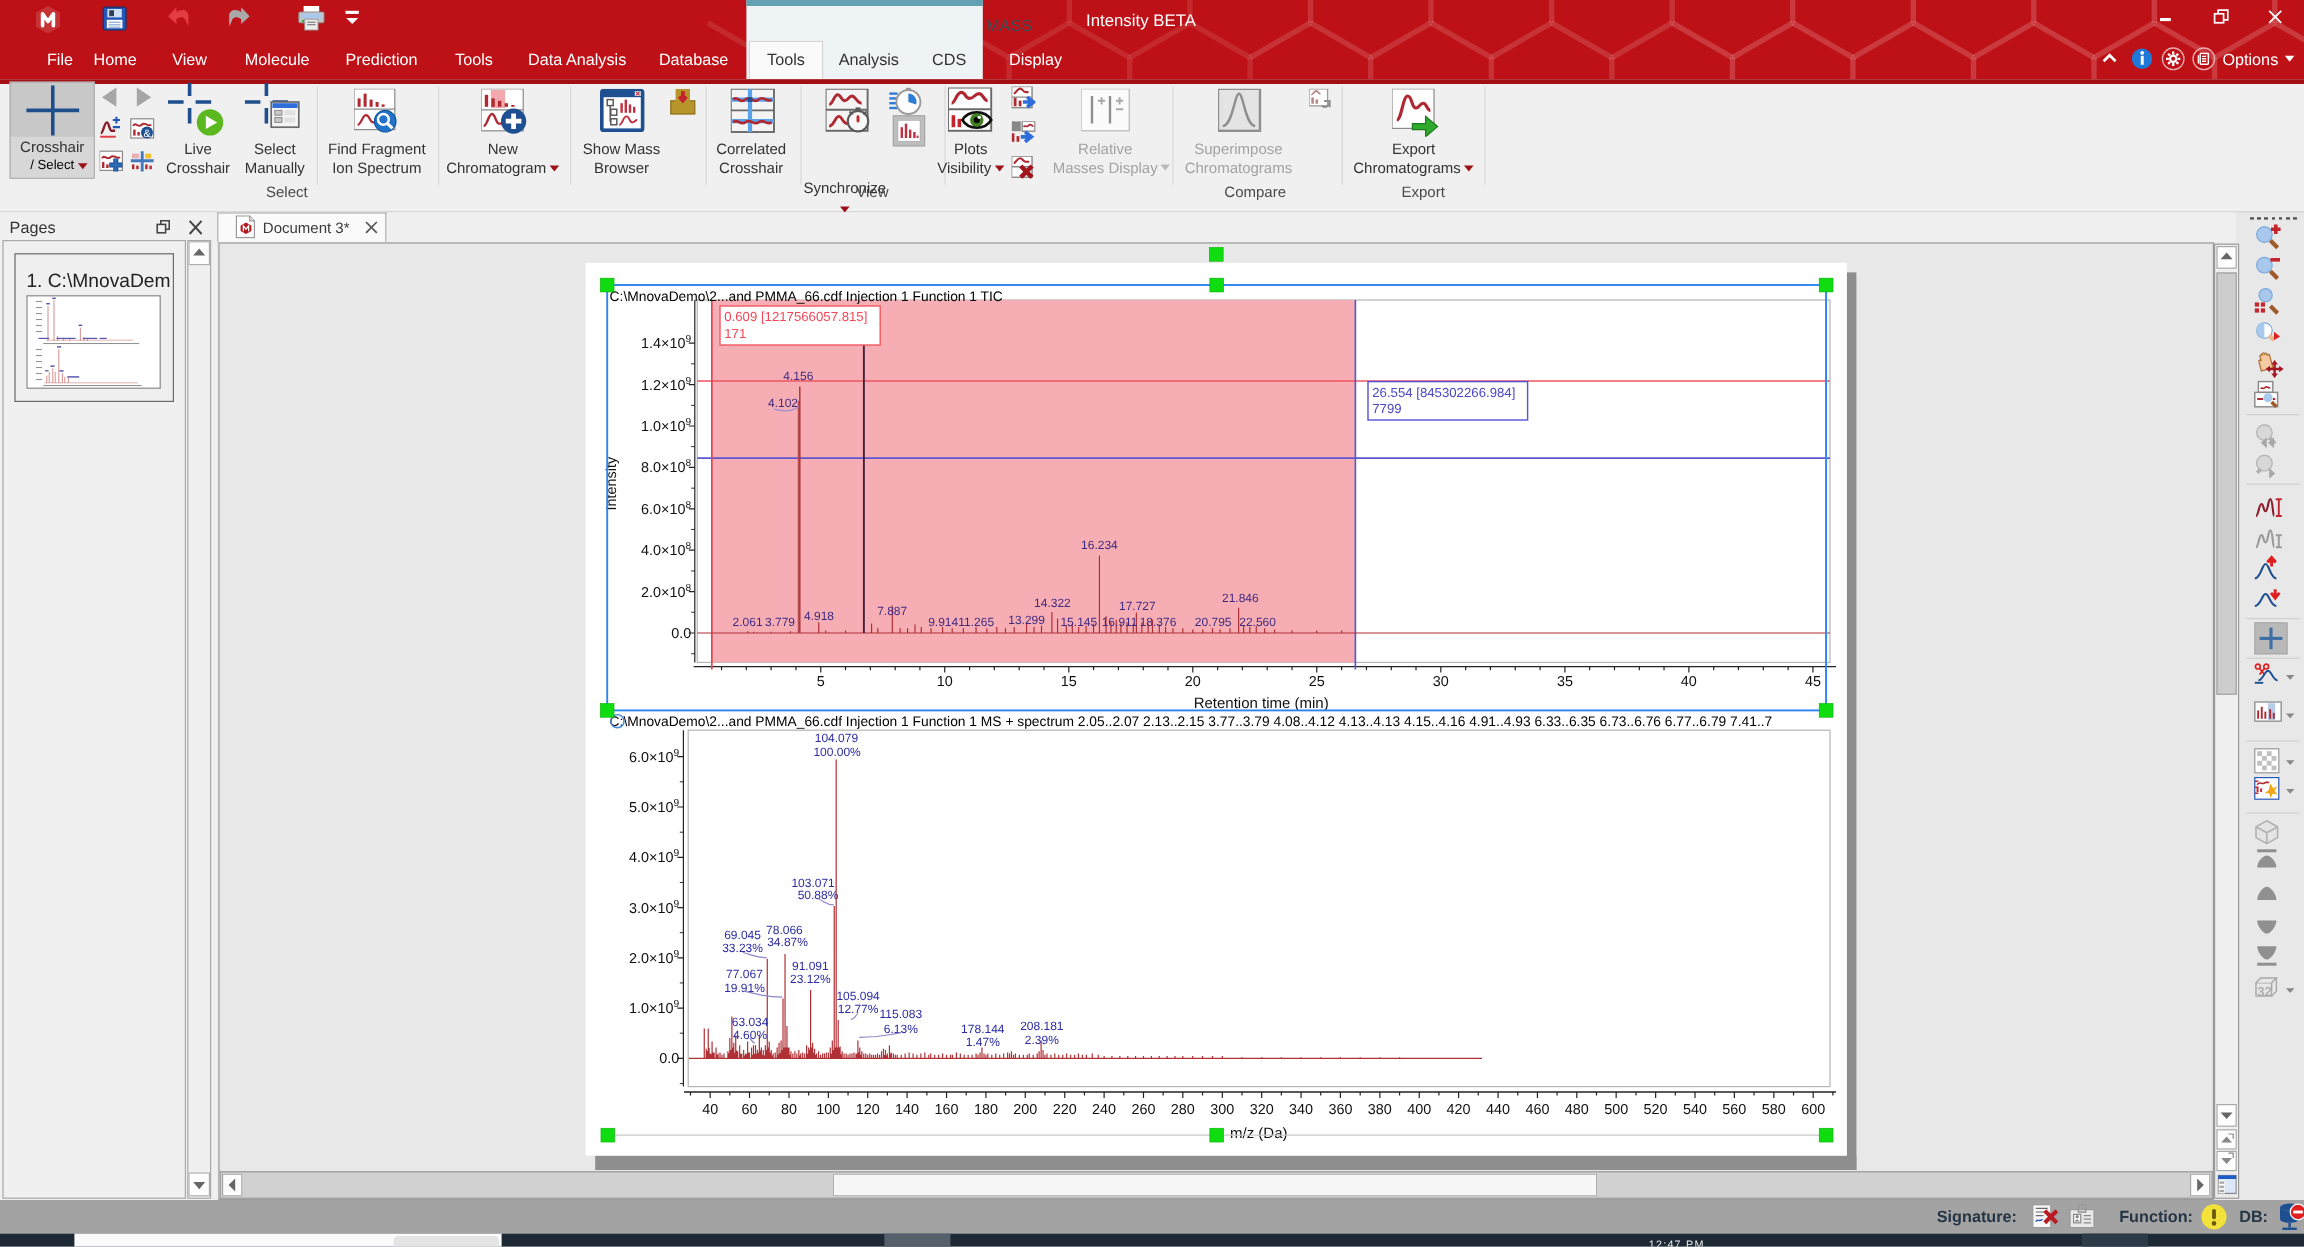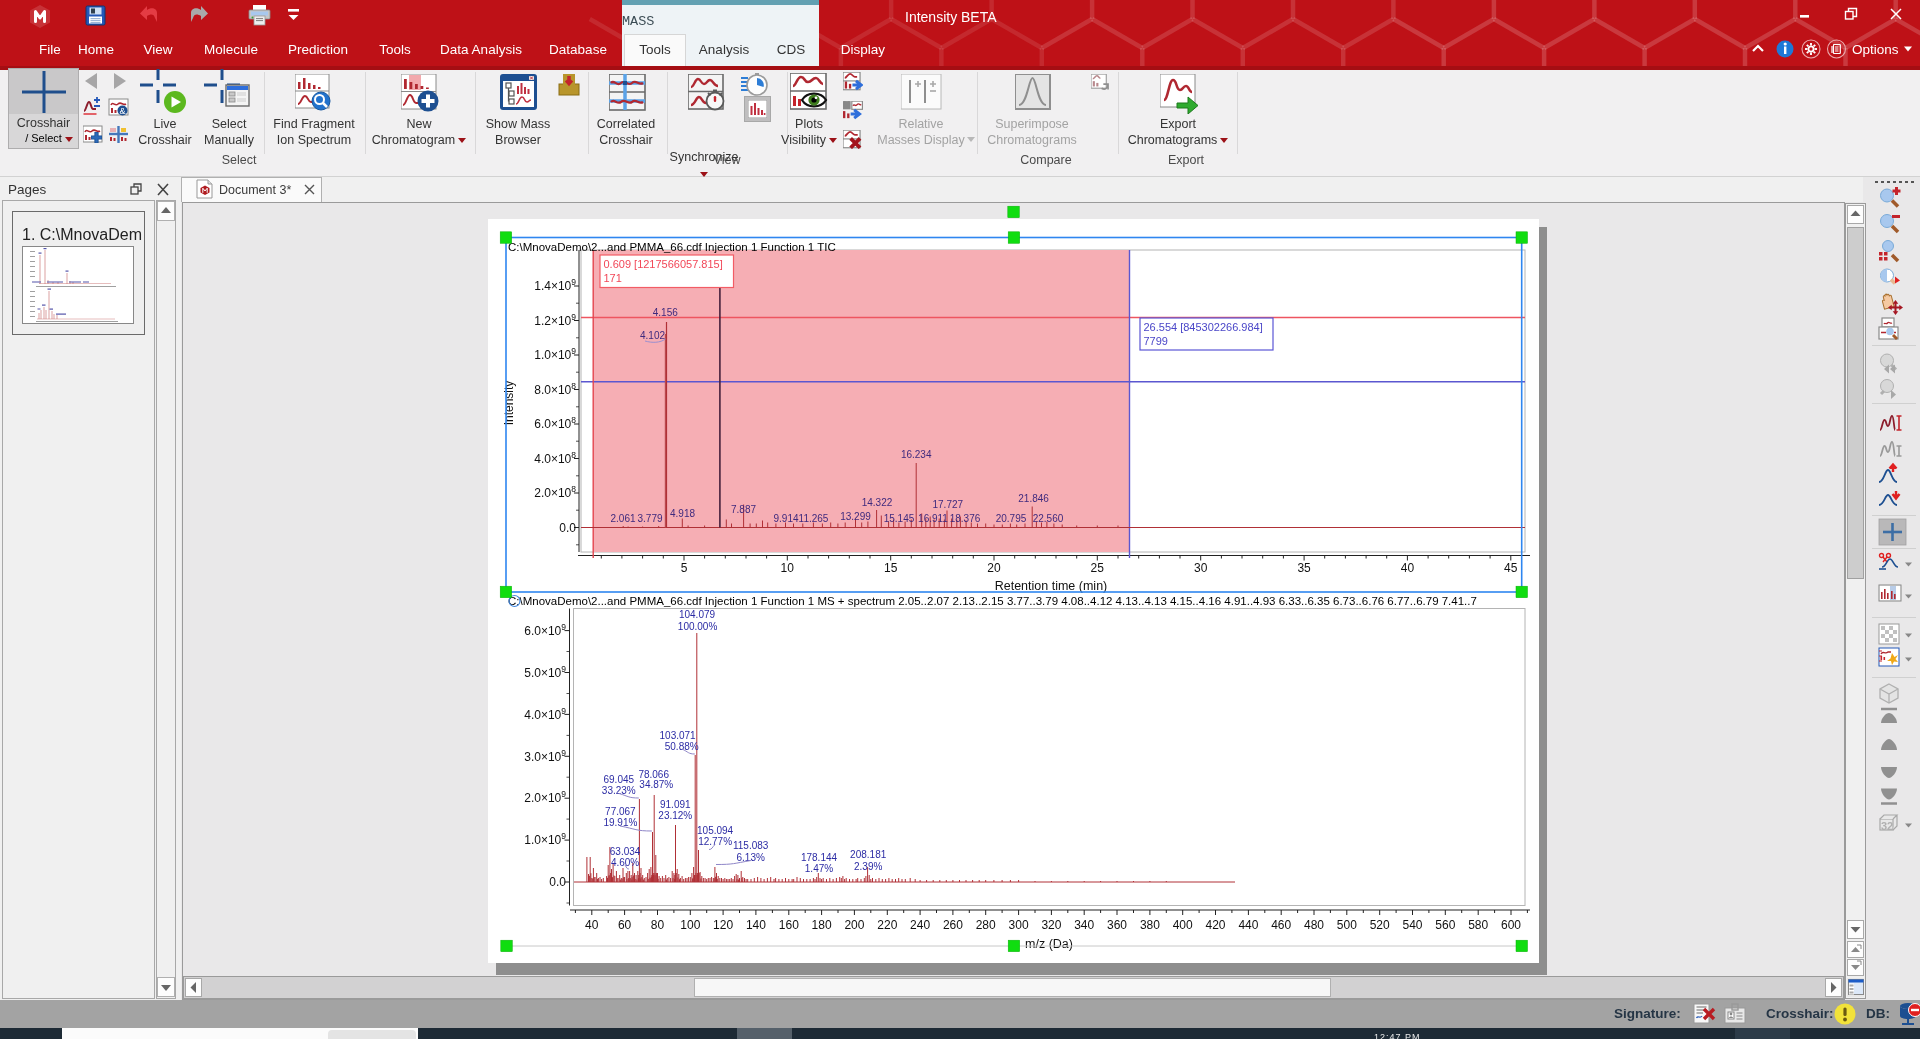--- a/index.html
+++ b/index.html
@@ -270,21 +270,21 @@
 <div class="abs wt" style="left:36px;top:42px;width:120px;text-align:center;font-size:13.5px;">Home</div>
 <div class="abs wt" style="left:98px;top:42px;width:120px;text-align:center;font-size:13.5px;">View</div>
 <div class="abs wt" style="left:171px;top:42px;width:120px;text-align:center;font-size:13.5px;">Molecule</div>
 <div class="abs wt" style="left:258px;top:42px;width:120px;text-align:center;font-size:13.5px;">Prediction</div>
 <div class="abs wt" style="left:335px;top:42px;width:120px;text-align:center;font-size:13.5px;">Tools</div>
 <div class="abs wt" style="left:421px;top:42px;width:120px;text-align:center;font-size:13.5px;">Data Analysis</div>
 <div class="abs wt" style="left:518px;top:42px;width:120px;text-align:center;font-size:13.5px;">Database</div>
 <div class="abs wt" style="left:803px;top:42px;width:120px;text-align:center;font-size:13.5px;">Display</div>
 <div class="abs" style="left:622px;top:0;width:197px;height:66px;background:#eef3f6;">
 <div class="abs" style="left:0;top:0;width:197px;height:5px;background:#63a0b2;"></div>
-<div class="abs" style="left:0;top:14px;width:238px;text-align:left;font-size:13.5px;color:#3d4d55;font-family:Liberation Mono, monospace;">MASS</div>
+<div class="abs" style="left:0;top:14px;width:238px;text-align:right;font-size:13.5px;color:#3d4d55;">MASS</div>
 <div class="abs" style="left:2px;top:34px;width:62px;height:32px;background:#fafafa;border:1px solid #d6d6d6;border-bottom:none;"></div>
 <div class="abs" style="left:2px;top:42px;width:62px;text-align:center;font-size:13.5px;color:#333;">Tools</div>
 <div class="abs" style="left:57px;top:42px;width:90px;text-align:center;font-size:13.5px;color:#333;">Analysis</div>
 <div class="abs" style="left:144px;top:42px;width:50px;text-align:center;font-size:13.5px;color:#333;">CDS</div>
 </div>
 </div>
 <div class="abs" style="left:0;top:66px;width:1920px;height:111px;background:#f1f0f1;border-bottom:1px solid #d2d2d2;">
 <div class="abs" style="left:0;top:0;width:1920px;height:4px;background:#a50e13;"></div>
 <div class="abs" style="left:264px;top:6px;width:1px;height:82px;background:#d9d8d9;"></div>
 <div class="abs" style="left:364.5px;top:6px;width:1px;height:82px;background:#d9d8d9;"></div>
@@ -1148,21 +1148,21 @@
       </g>
     </svg>
 <svg class="abs" style="left:1724px;top:3px" width="24" height="22" viewBox="0 0 24 22">
 <rect x="1" y="5" width="20" height="15" fill="#e8e8e8" stroke="#999"></rect>
       <rect x="8" y="1" width="6" height="6" fill="none" stroke="#999" stroke-width="1.4"></rect>
       <rect x="4" y="9" width="6" height="7" fill="#fff" stroke="#888"></rect>
       <circle cx="7" cy="11" r="1.4" fill="#888"></circle>
       <path d="M5 15 C5 13 9 13 9 15" fill="#888"></path>
       <path d="M12.5 10 L18.5 10 M12.5 13 L18.5 13 M12.5 16 L18.5 16" stroke="#888"></path>
     </svg>
-<div class="abs" style="left:1766px;top:6px;font-size:13.5px;color:#253545;font-weight:bold;">Crosshair:</div>
+<div class="abs" style="left:1766px;top:6px;font-size:13.5px;color:#253545;font-weight:bold;">Function:</div>
 <svg class="abs" style="left:1834px;top:3px" width="23" height="23">
       <circle cx="11" cy="11" r="10.5" fill="#f2e23a"></circle>
       <rect x="9.4" y="4.5" width="3.2" height="8.5" rx="1.5" fill="#6a5a10"></rect>
       <circle cx="11" cy="16.5" r="1.9" fill="#6a5a10"></circle>
     </svg>
 <div class="abs" style="left:1866px;top:6px;font-size:13.5px;color:#253545;font-weight:bold;">DB:</div>
 <svg class="abs" style="left:1898px;top:2px" width="24" height="25" viewBox="0 0 24 25">
 <g fill="#1d4f91">
         <ellipse cx="10" cy="4" rx="8" ry="3"></ellipse>
         <path d="M2 4 L2 14 C2 15.6 5.6 17 10 17 C14.4 17 18 15.6 18 14 L18 4 C18 5.6 14.4 7 10 7 C5.6 7 2 5.6 2 4 Z"></path>

